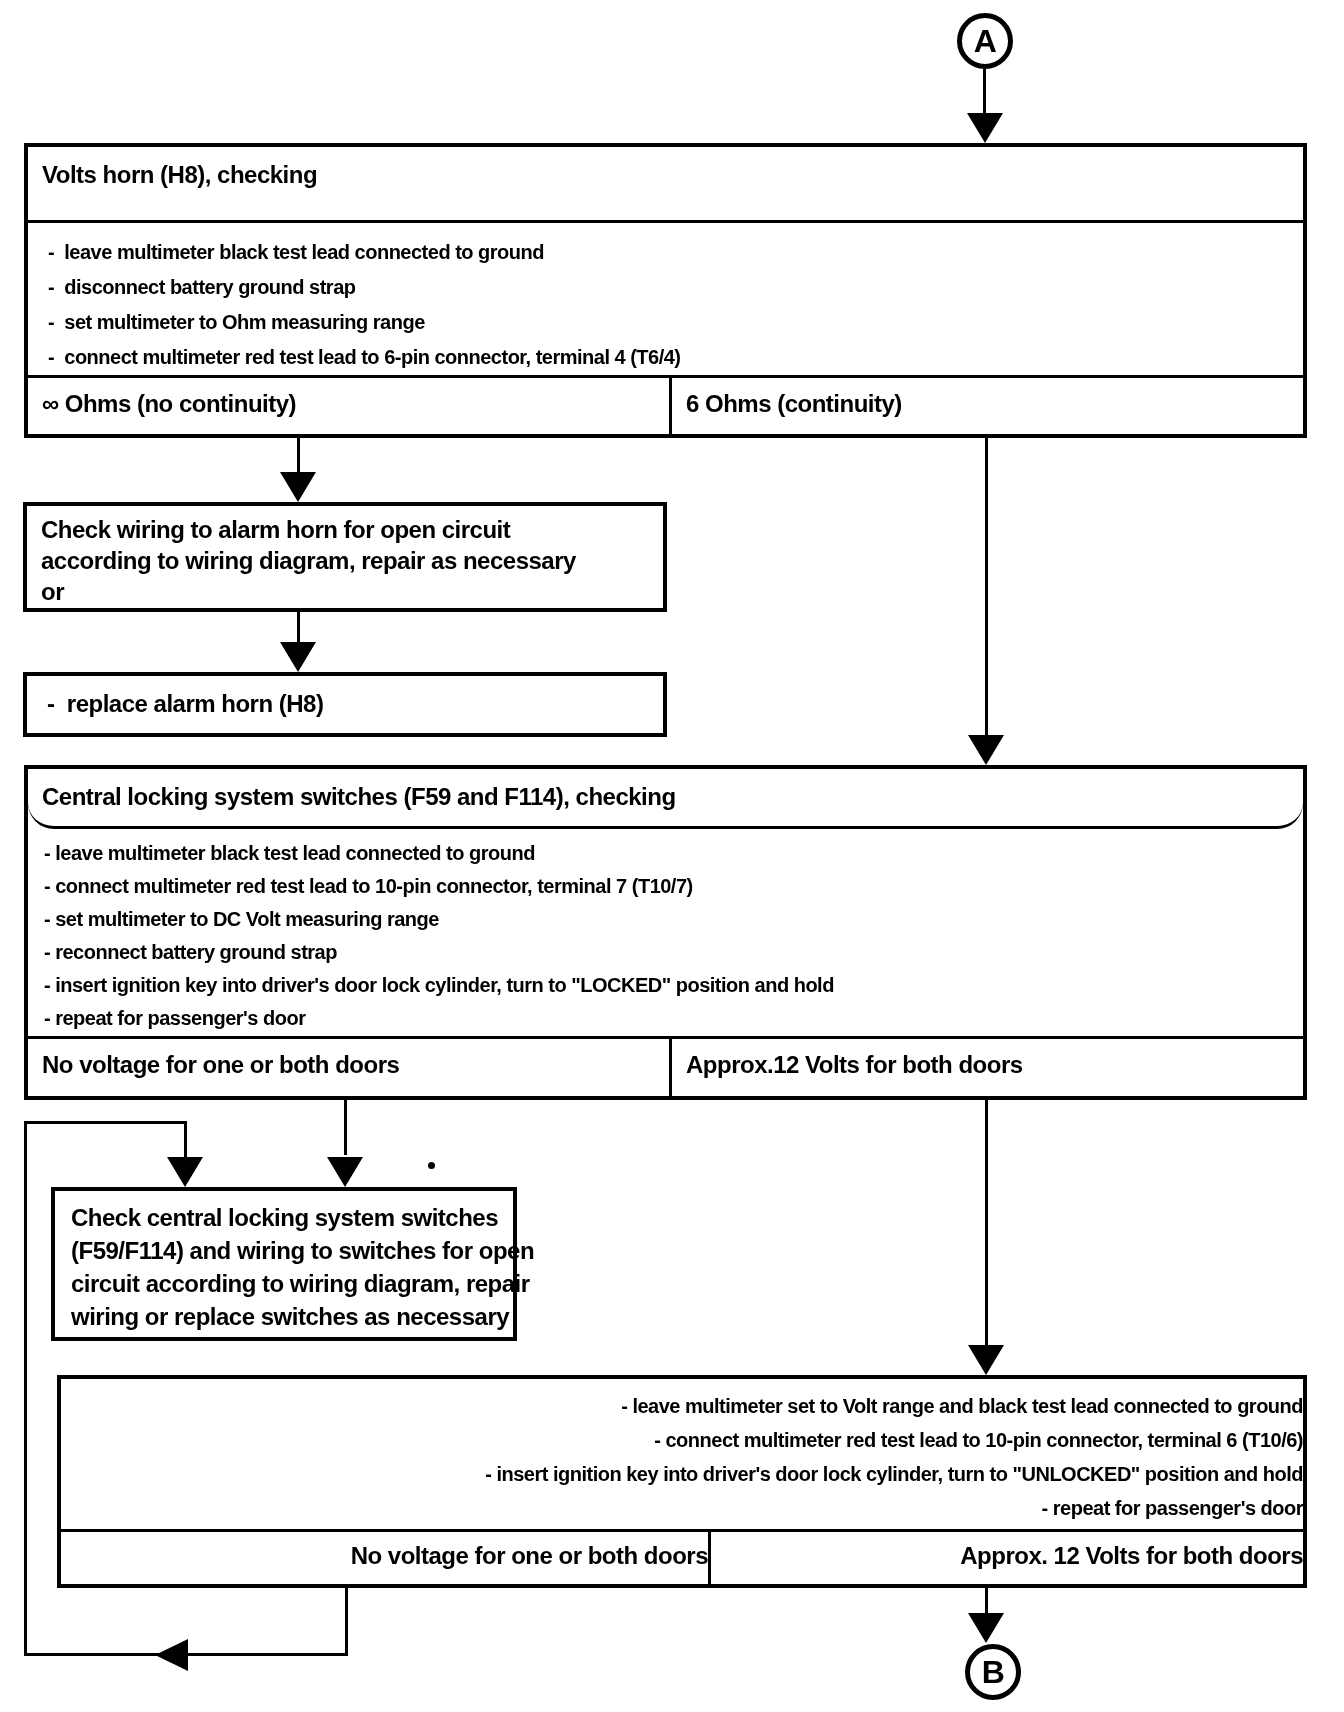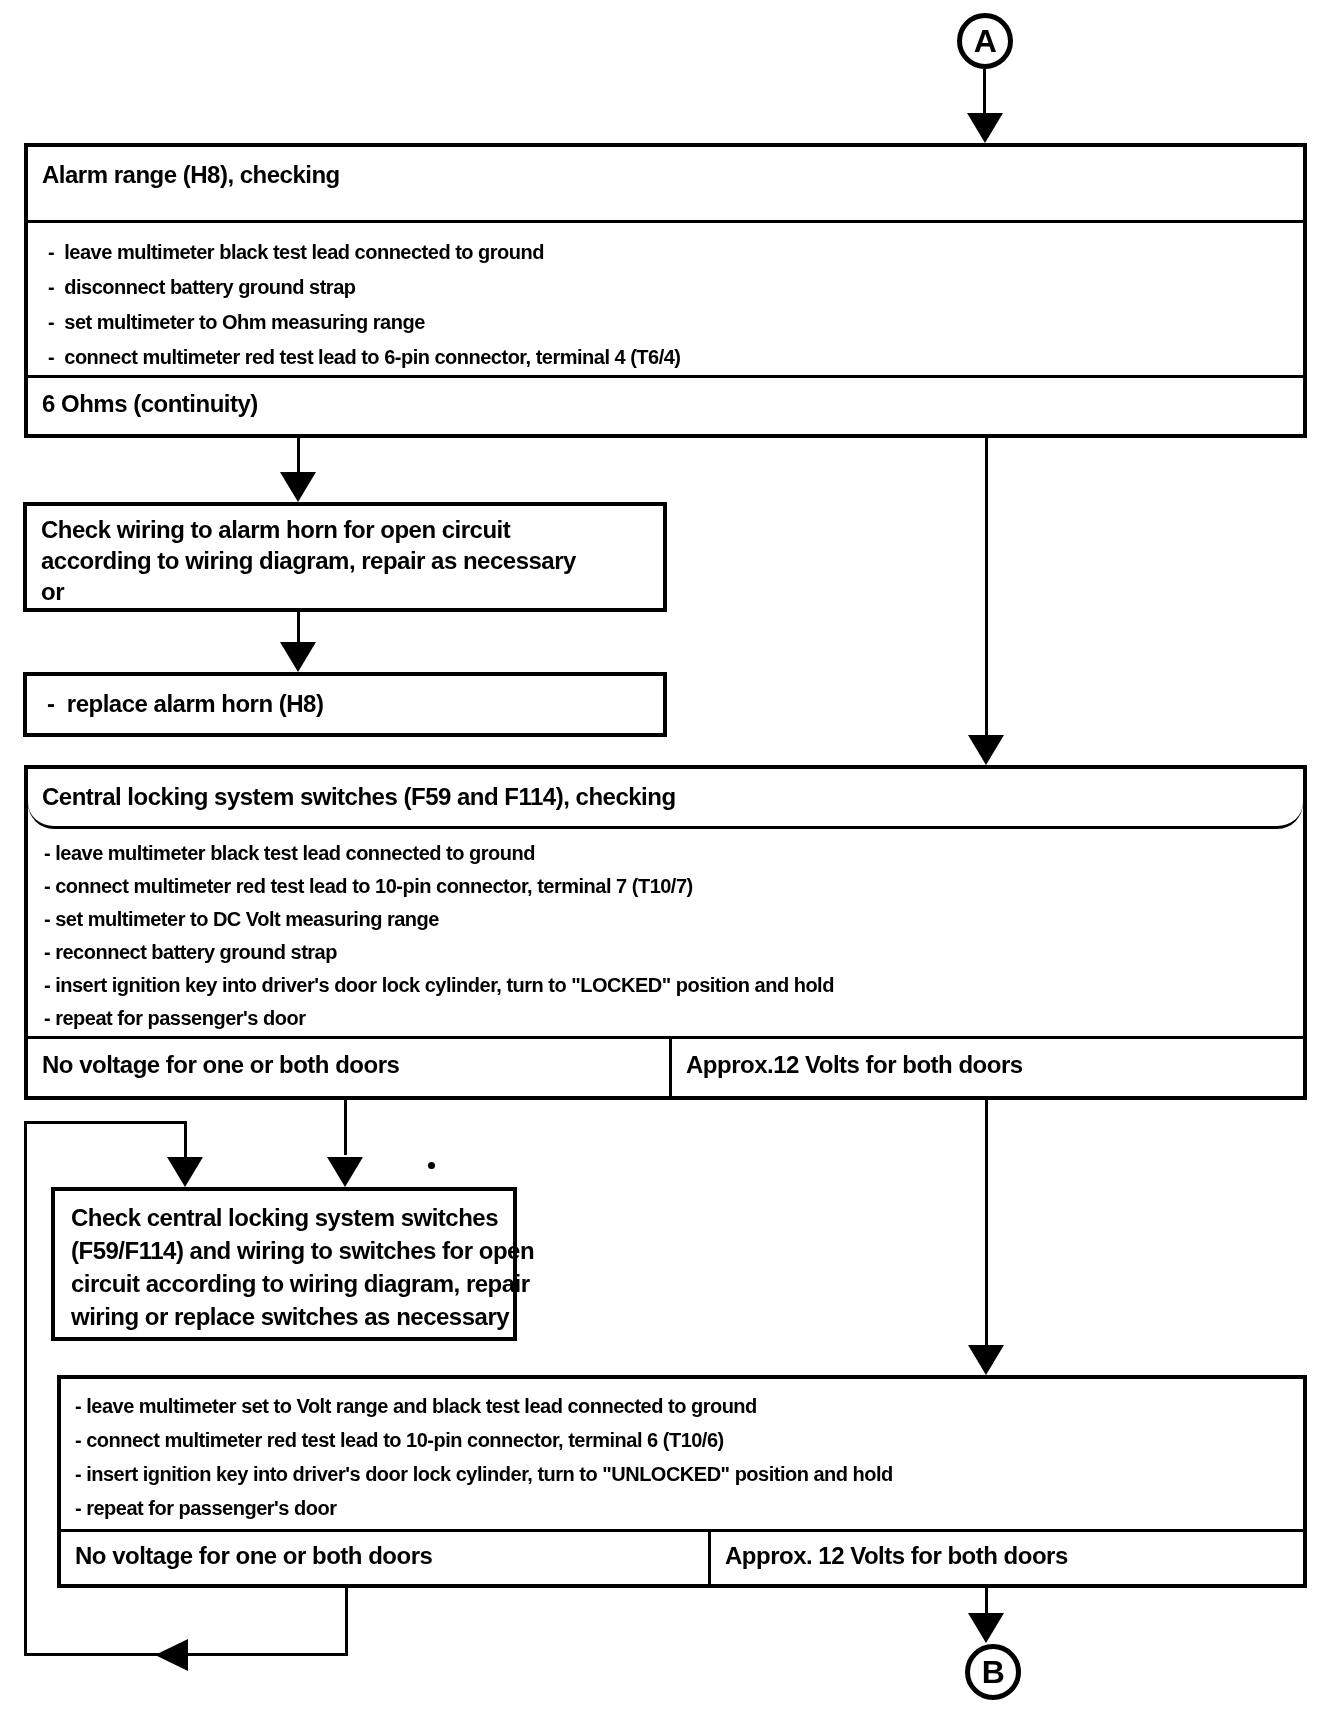--- a/index.html
+++ b/index.html
@@ -59,23 +59,24 @@
 
 <div class="page">
 
   <div class="circle" style="left:957px; top:13px;">
     <span>A</span>
   </div>
   <div class="vline" style="left:983px; top:69px; height:46px;"></div>
   <div class="arrow-down" style="left:967px; top:113px;"></div>
 
   <div class="box" style="left:24px; top:143px; width:1283px; height:295px;">
-    <div class="row divider-b title-row" style="height:76px; padding:14px 0 0 14px;">Alarm range (H8), checking</div>
+    <div class="row divider-b title-row" style="height:76px; padding:14px 0 0 14px;">Volts horn (H8), checking</div>
     <div class="row divider-b steps" style="height:155px; padding:12px 0 0 20px; line-height:35px;"><div class="step">-  leave multimeter black test lead connected to ground</div><div class="step">-  disconnect battery ground strap</div><div class="step">-  set multimeter to Ohm measuring range</div><div class="step">-  connect multimeter red test lead to 6-pin connector, terminal 4 (T6/4)</div></div>
     <div class="row results" style="height:56px;">
+      <div class="cell" style="width:644px; border-right:3px solid #000; padding:12px 0 0 14px;">∞ Ohms (no continuity)</div>
       <div class="cell" style="flex:1; padding:12px 0 0 14px;">6 Ohms (continuity)</div>
     </div>
   </div>
 
   <div class="vline" style="left:297px; top:438px; height:36px;"></div>
   <div class="arrow-down" style="left:280px; top:472px;"></div>
 
   <div class="vline" style="left:985px; top:438px; height:299px;"></div>
   <div class="arrow-down" style="left:968px; top:735px;"></div>
 
@@ -108,21 +109,21 @@
   <div class="vline" style="left:985px; top:1100px; height:247px;"></div>
   <div class="arrow-down" style="left:968px; top:1345px;"></div>
 
   <div class="dot" style="left:428px; top:1162px;"></div>
 
   <div class="box prewrap" style="left:51px; top:1187px; width:466px; height:154px; padding:10px 0 0 16px; line-height:33px;">Check central locking system switches
 (F59/F114) and wiring to switches for open
 circuit according to wiring diagram, repair
 wiring or replace switches as necessary</div>
 
-  <div class="box" style="left:57px; top:1375px; width:1250px; height:213px;">
+  <div class="box" style="left:57px; top:1375px; width:1250px; height:213px;text-align:right;">
     <div class="row divider-b steps" style="height:153px; padding:10px 0 0 14px; line-height:34px;"><div class="step">- leave multimeter set to Volt range and black test lead connected to ground</div><div class="step">- connect multimeter red test lead to 10-pin connector, terminal 6 (T10/6)</div><div class="step">- insert ignition key into driver's door lock cylinder, turn to "UNLOCKED" position and hold</div><div class="step">- repeat for passenger's door</div></div>
     <div class="row results" style="height:52px;">
       <div class="cell" style="width:650px; border-right:3px solid #000; padding:10px 0 0 14px;">No voltage for one or both doors</div>
       <div class="cell" style="flex:1; padding:10px 0 12px 14px;">Approx. 12 Volts for both doors</div>
     </div>
   </div>
 
   <div class="vline" style="left:345px; top:1588px; height:68px;"></div>
   <div class="hline" style="left:24px; top:1653px; width:324px;"></div>
   <div class="arrow-left" style="left:155px; top:1639px;"></div>

